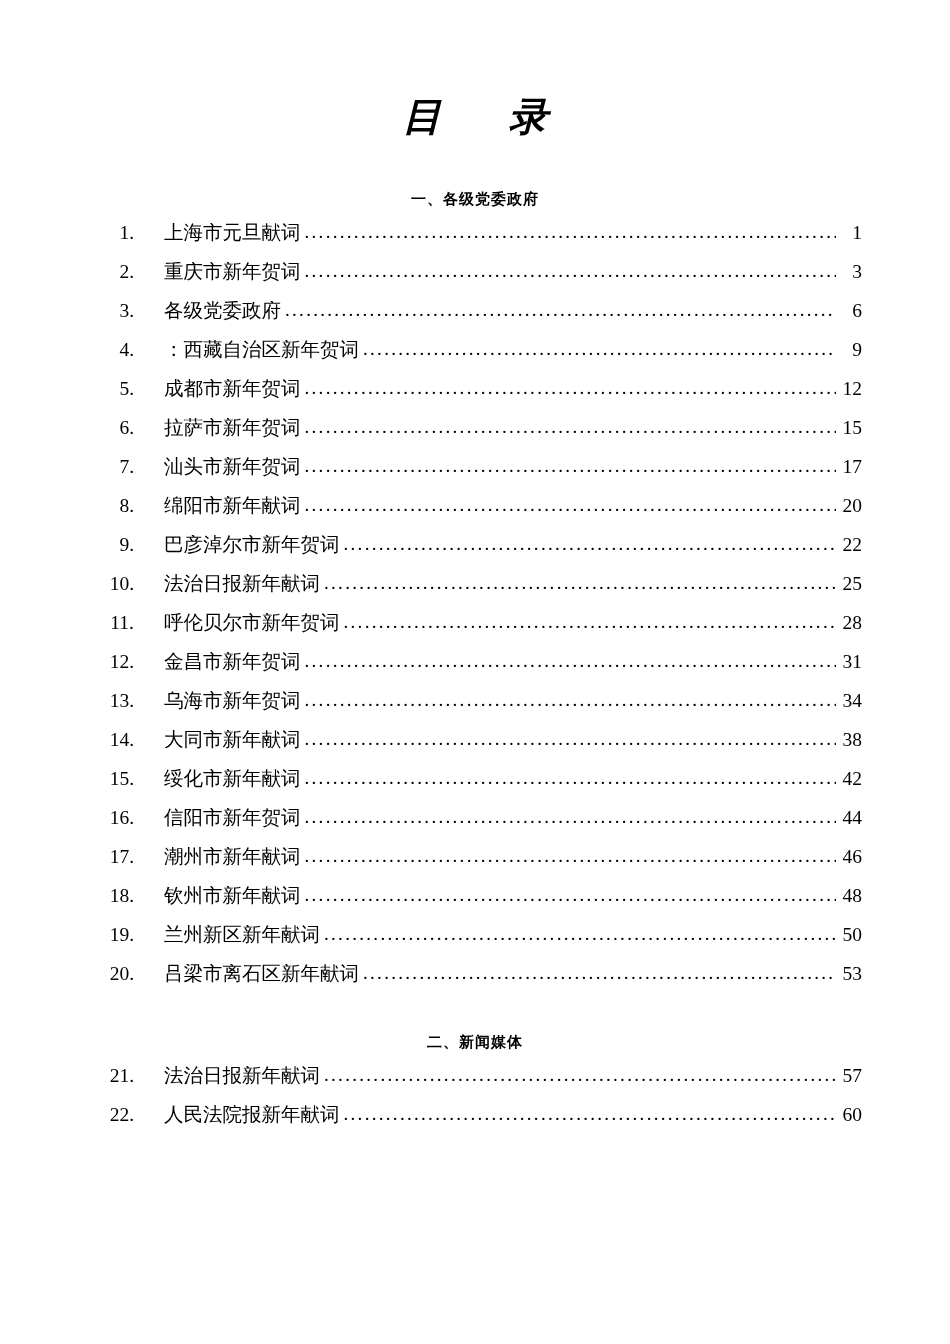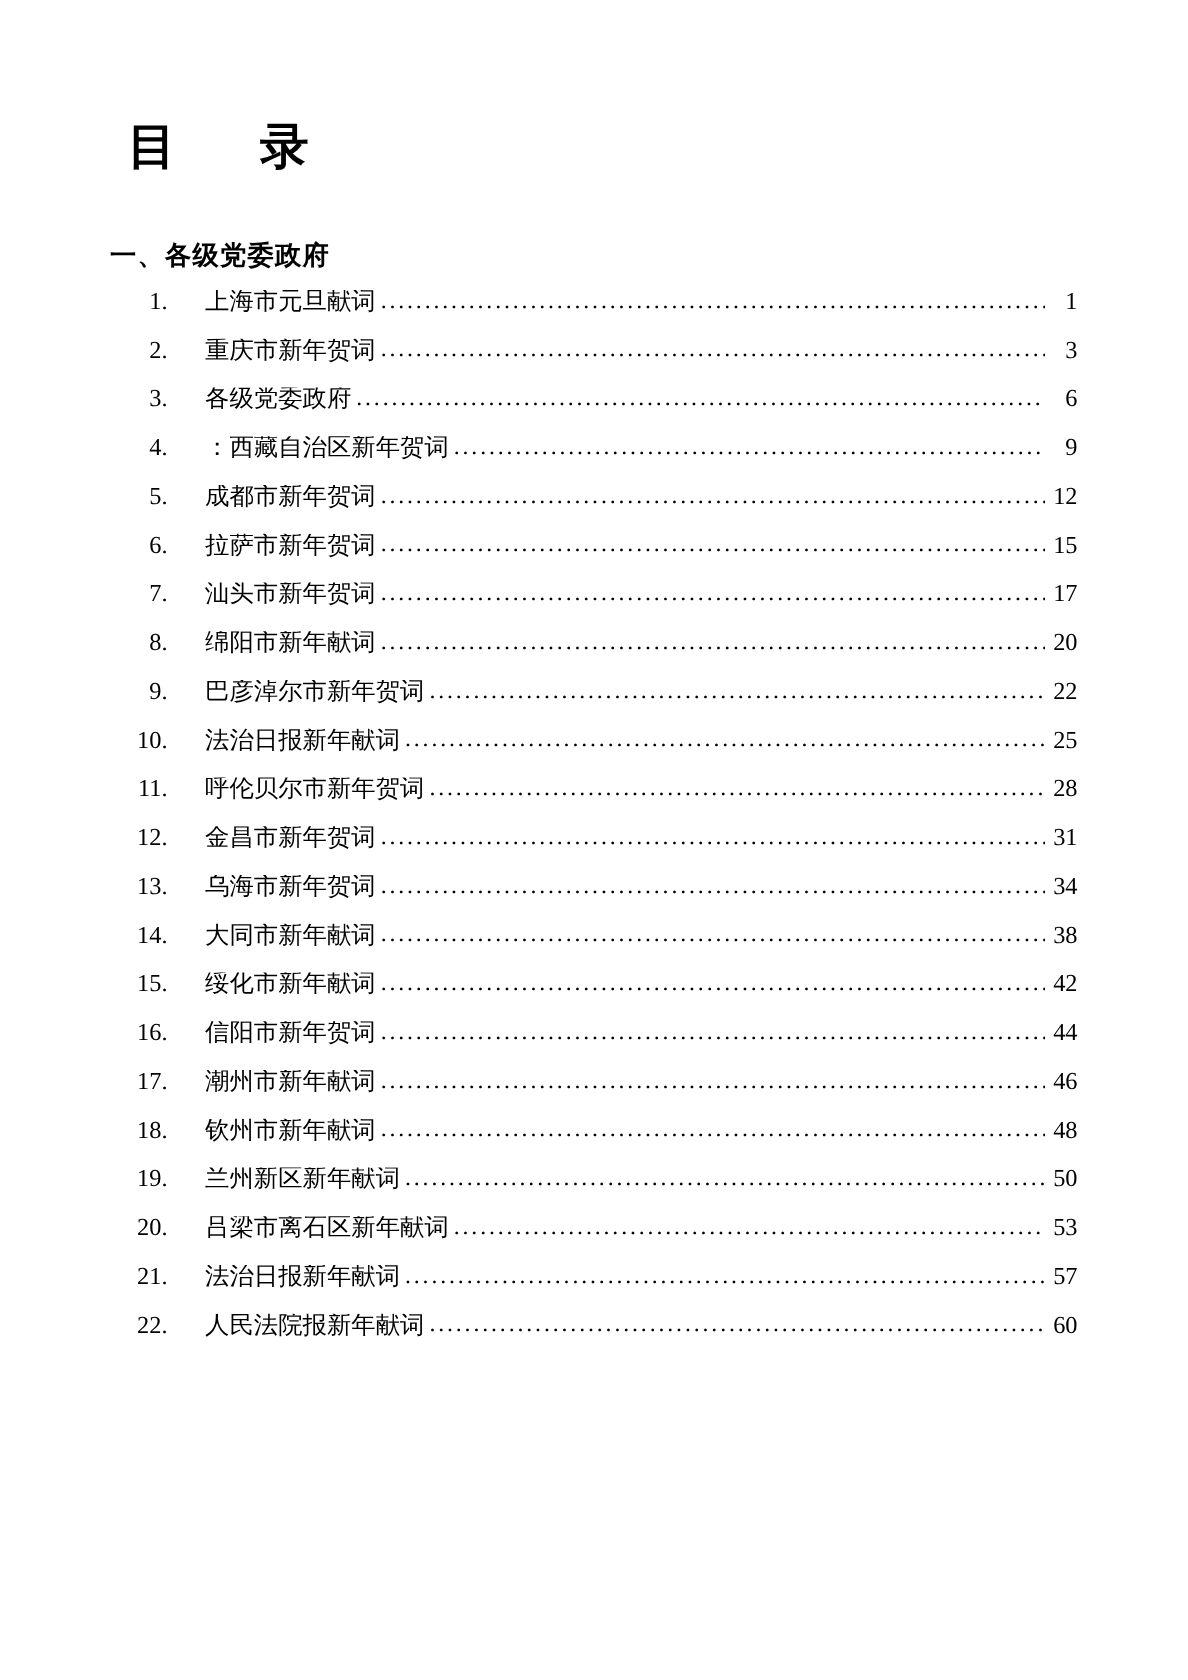--- a/index.html
+++ b/index.html
@@ -15,32 +15,33 @@
     position: relative;
     overflow: hidden;
   }
   .page {
     width: 950px;
     height: 1344px;
     box-sizing: border-box;
     padding: 72px 88px 40px 88px;
   }
   .doc-title {
-    text-align: left;
+    text-align: center;
     font-family: "Liberation Serif", "DejaVu Serif", serif;
     font-weight: bold;
     font-size: 39px;
     letter-spacing: 14px;
     margin: 18px 0 0 0;
     padding-left: 14px;
+    font-style: italic;
   }
   .section-heading {
-    text-align: left;
+    text-align: center;
     font-weight: bold;
-    font-size: 21px;
+    font-size: 15px;
     letter-spacing: 1px;
     margin: 46px 0 14px 0;
   }
   .section-heading.second {
     margin-top: 30px;
     margin-bottom: 14px;
   }
   .toc-list {
     margin: 0;
     padding: 0;
@@ -210,20 +211,21 @@
       <span class="toc-page">50</span>
     </li>
     <li class="toc-entry">
       <span class="toc-num">20.</span>
       <span class="toc-label">吕梁市离石区新年献词</span>
       <span class="toc-dots">....................................................................................................</span>
       <span class="toc-page">53</span>
     </li>
   </ul>
 
+  <div class="section-heading second">二、新闻媒体</div>
   <ul class="toc-list">
     <li class="toc-entry">
       <span class="toc-num">21.</span>
       <span class="toc-label">法治日报新年献词</span>
       <span class="toc-dots">....................................................................................................</span>
       <span class="toc-page">57</span>
     </li>
     <li class="toc-entry">
       <span class="toc-num">22.</span>
       <span class="toc-label">人民法院报新年献词</span>

